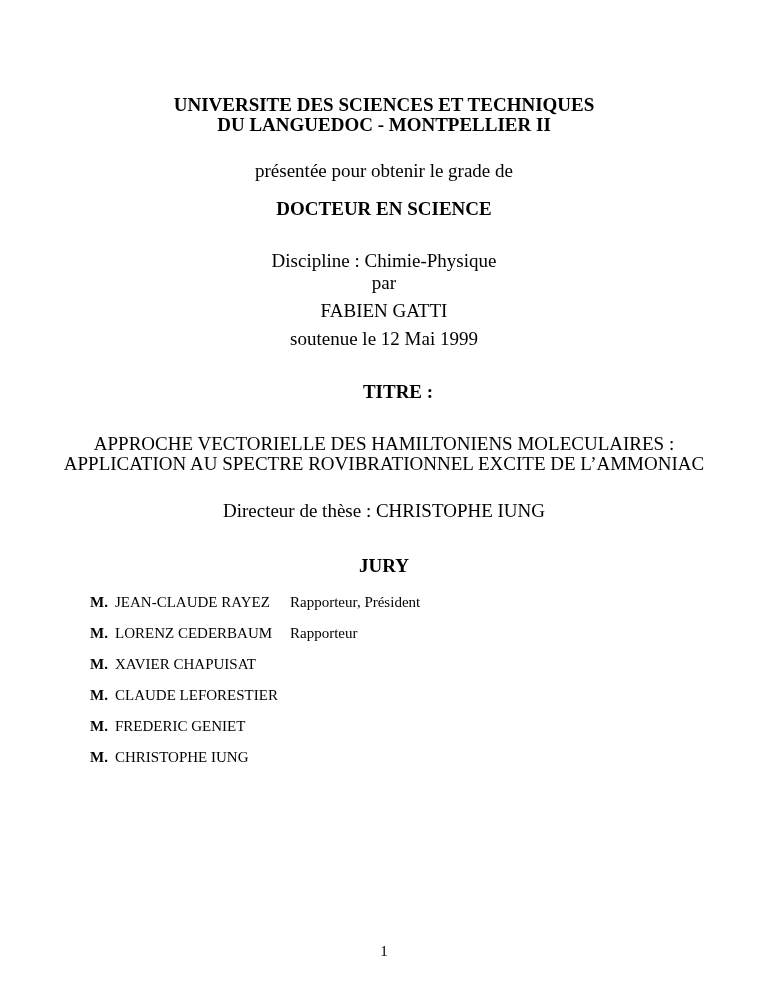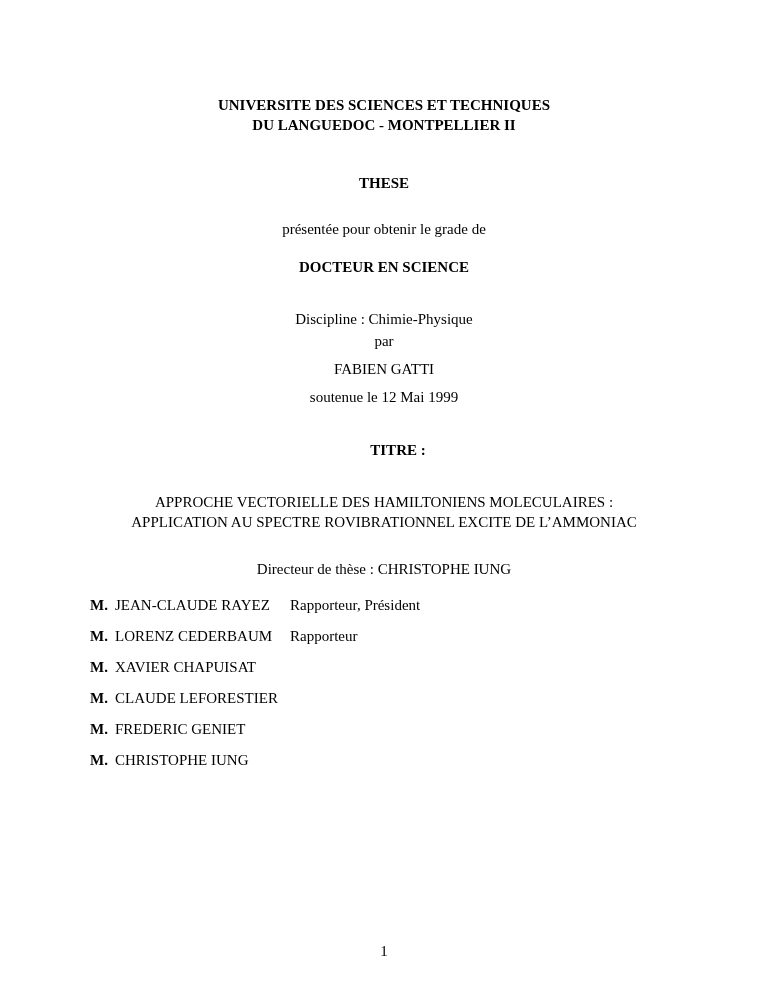--- a/index.html
+++ b/index.html
@@ -17,21 +17,21 @@
   }
   .doc {
     box-sizing: border-box;
     width: 768px;
     height: 994px;
     padding-top: 95px;
     position: relative;
   }
   .center { text-align: center; }
   .line {
-    font-size: 15px;
+    font-size: 19px;
     line-height: 20px;
     font-family: Liberation Serif, serif;
   }
   .university-block .line { font-weight: bold; }
   .these { margin-top: 38px; font-weight: bold; }
   .grade-intro { margin-top: 26px; }
   .degree { margin-top: 18px; font-weight: bold; }
   .discipline { margin-top: 32px; }
   .presented { margin-top: 35px; }
   .par { margin-top: 2px; }
@@ -73,21 +73,20 @@
 </head>
 <body>
 
 <div class="doc">
 
   <div class="university-block center">
     <div class="line">UNIVERSITE DES SCIENCES ET TECHNIQUES</div>
     <div class="line">DU LANGUEDOC - MONTPELLIER II</div>
   </div>
 
-  <div class="line center these">THESE</div>
 
   <div class="line center grade-intro">présentée pour obtenir le grade de</div>
 
   <div class="line center degree">DOCTEUR EN SCIENCE</div>
 
   <div class="line center discipline">Discipline : Chimie-Physique</div>
 
 
   <div class="line center par">par</div>
 
@@ -97,20 +96,21 @@
 
   <div class="line center titre-label">TITRE :</div>
 
   <div class="thesis-title center">
     <div class="line">APPROCHE VECTORIELLE DES HAMILTONIENS MOLECULAIRES :</div>
     <div class="line">APPLICATION AU SPECTRE ROVIBRATIONNEL EXCITE DE L’AMMONIAC</div>
   </div>
 
   <div class="line center director">Directeur de thèse : CHRISTOPHE IUNG</div>
 
+  <div class="line center jury-label">JURY</div>
 
   <div class="jury-list">
     <div class="jury-row">
       <span class="jury-prefix">M.</span>
       <span class="jury-name">JEAN-CLAUDE RAYEZ</span>
       <span class="jury-role">Rapporteur, Président</span>
     </div>
     <div class="jury-row">
       <span class="jury-prefix">M.</span>
       <span class="jury-name">LORENZ CEDERBAUM</span>

